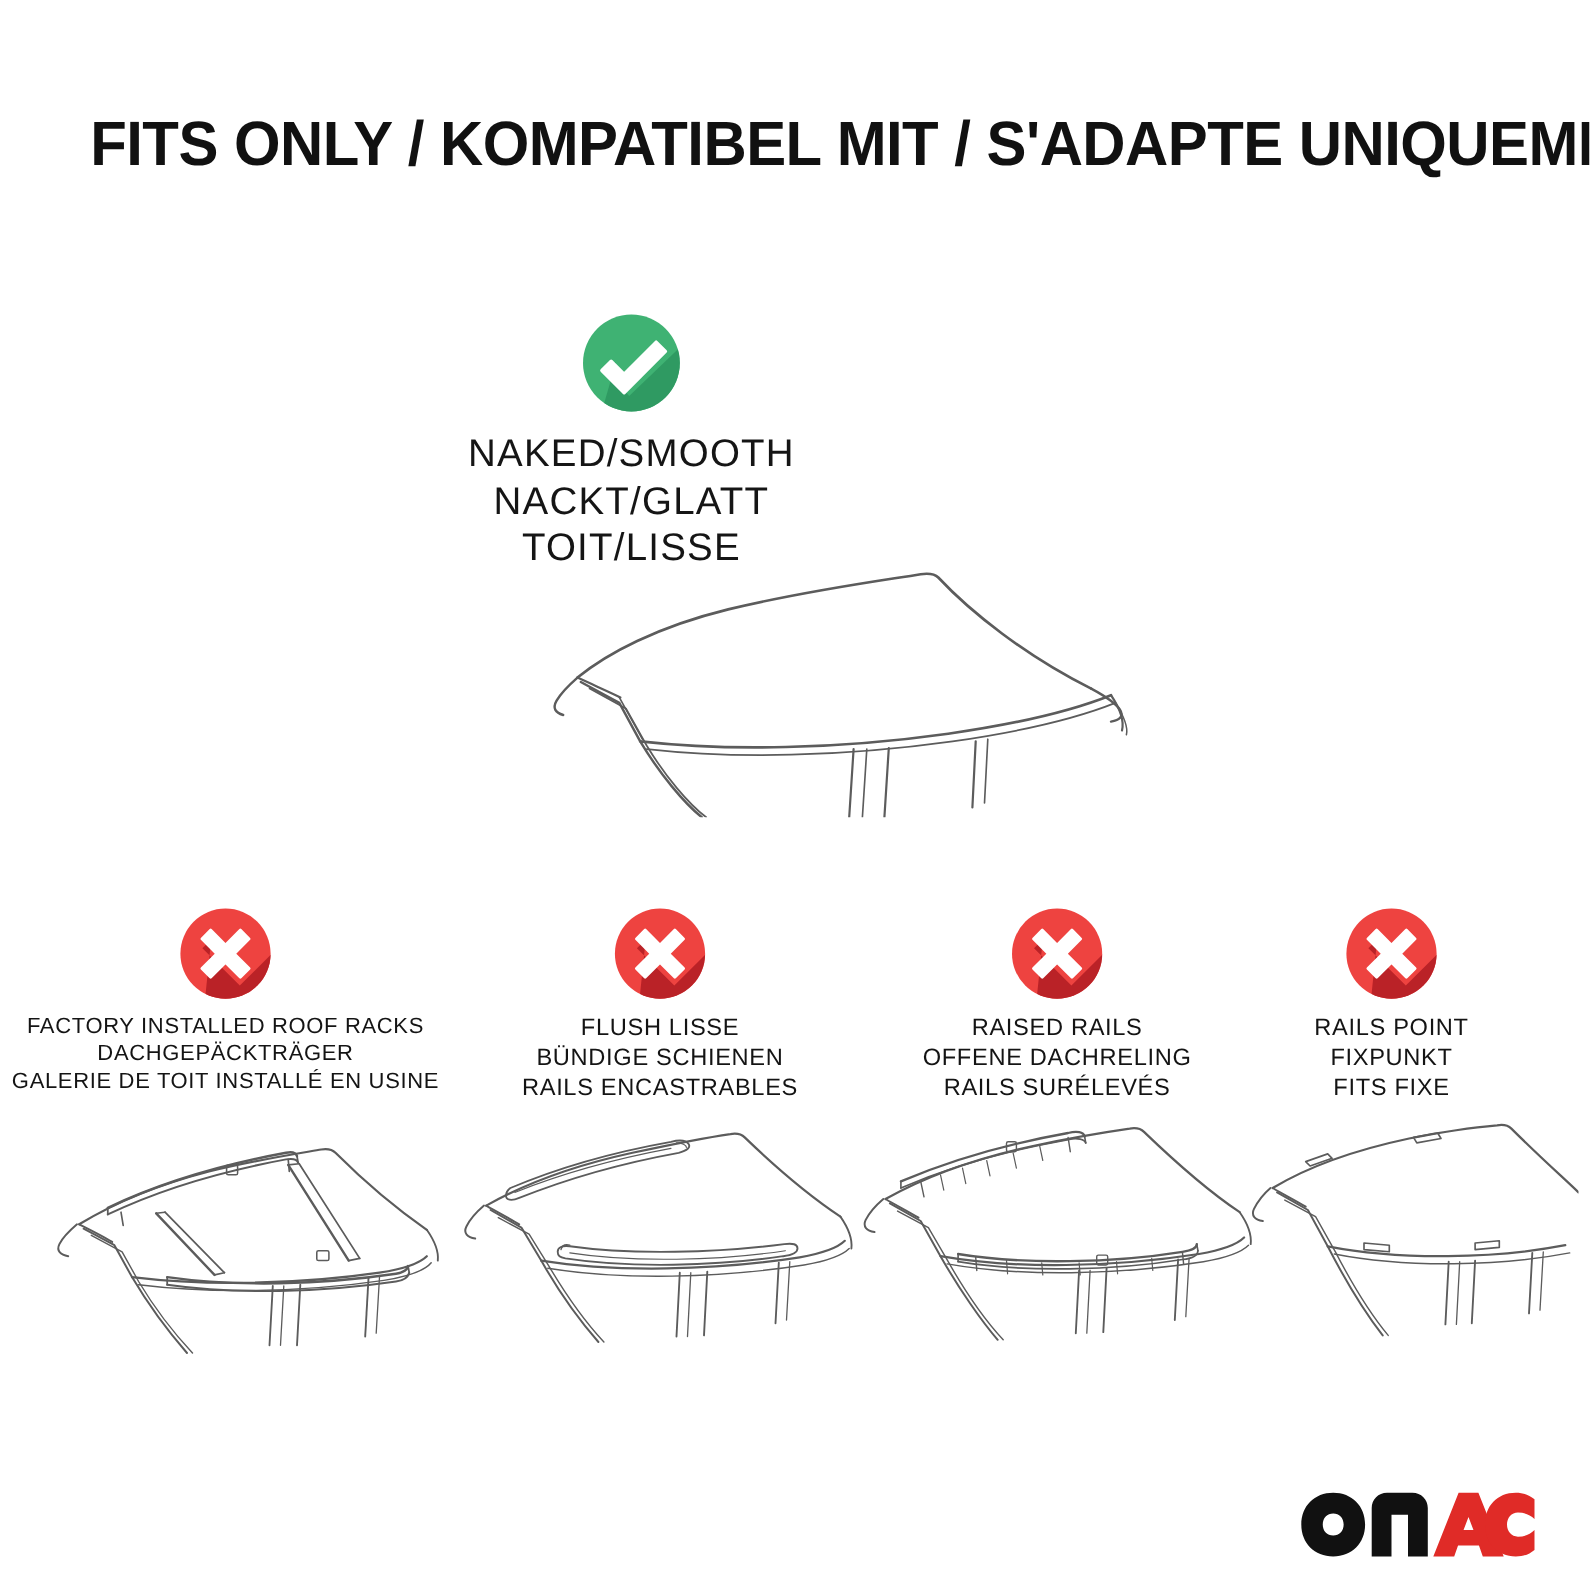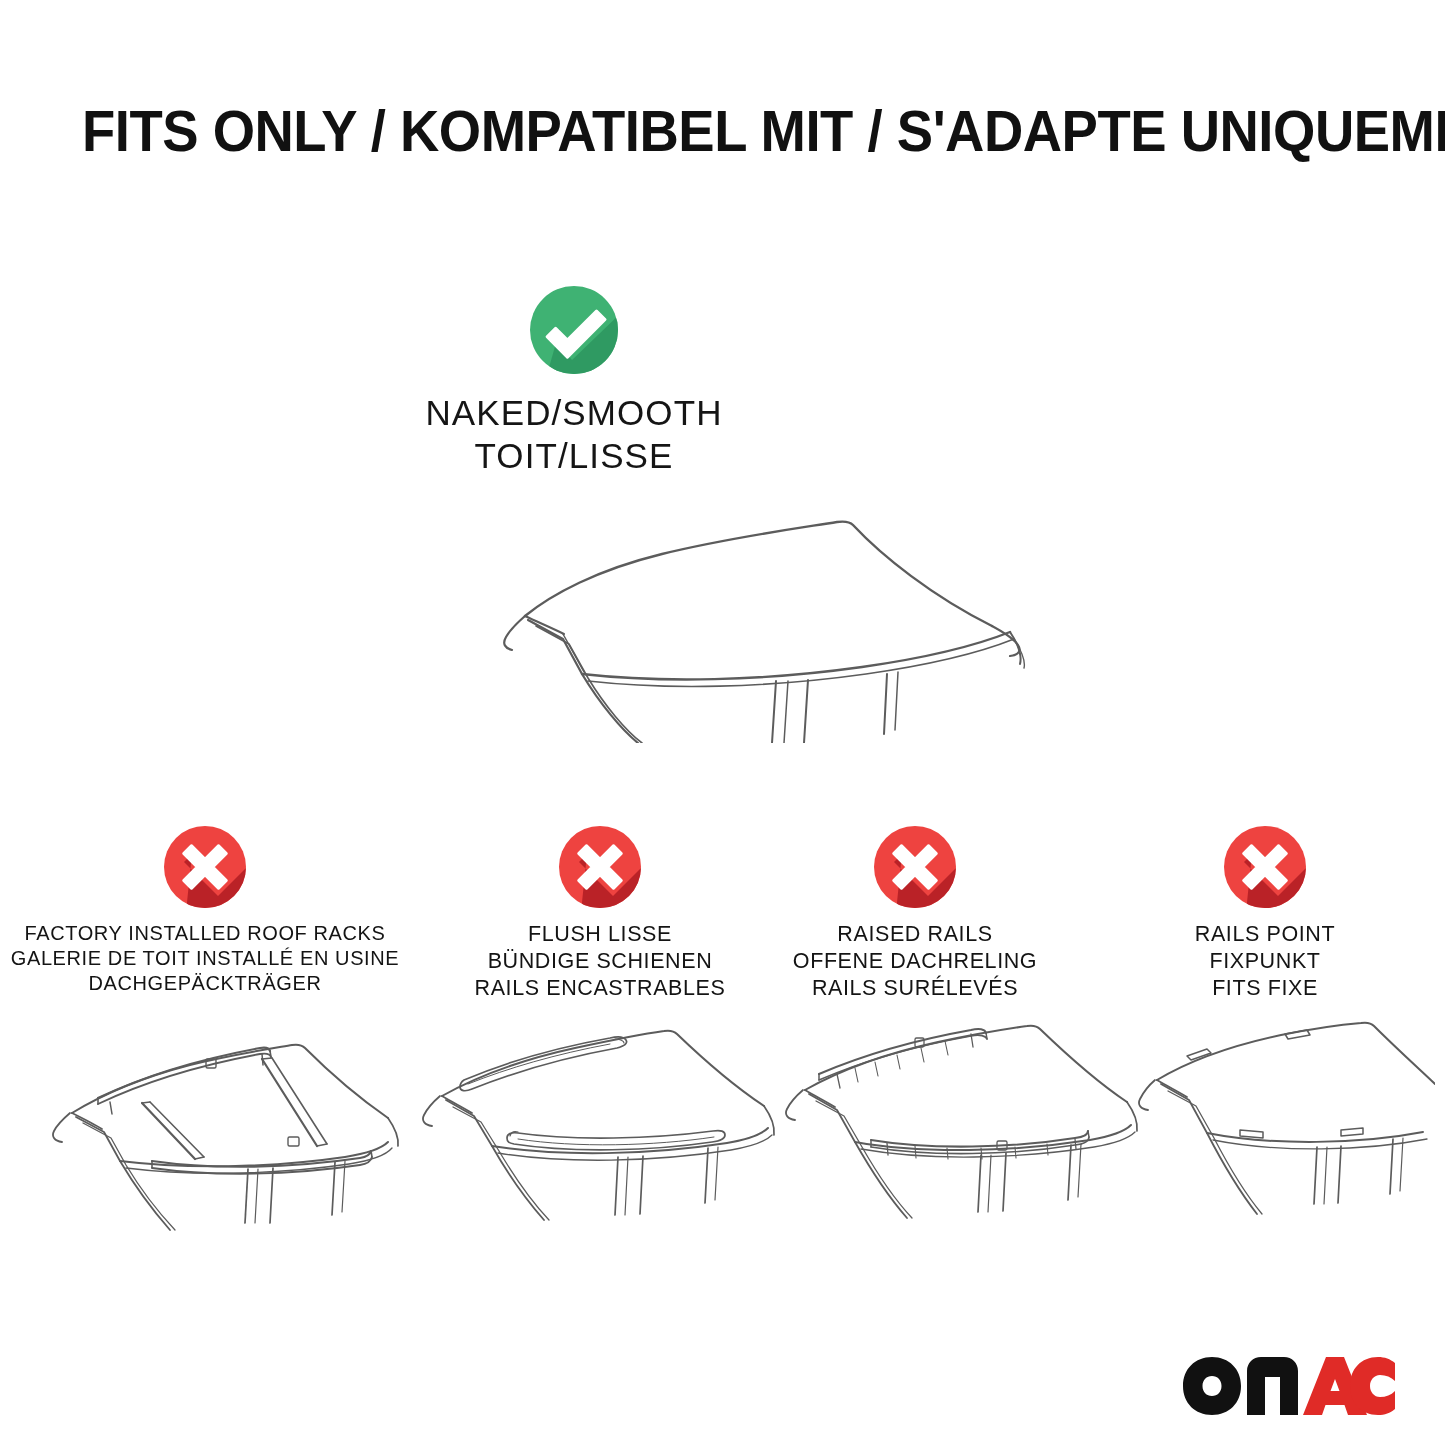--- a/index.html
+++ b/index.html
@@ -136,20 +136,21 @@
         <circle cx="48" cy="48" r="44" fill="#3FB273"></circle>
         <g clip-path="url(#ccirc)">
           <path d="M34 47 L26 55 L46 78 L96 30 L96 96 L20 96 Z" fill="#2E9961" opacity="0.95"></path>
         </g>
         <path d="M70.5 29.0 L41.4 58.1 L29.6 46.3 L21.1 54.8 L41.4 75.1 L79.0 37.5 Z" fill="#ffffff" stroke="#ffffff" stroke-width="3" stroke-linejoin="round"></path>
       </svg>
     </div>
 
     <div class="ok-caption">
       <div>NAKED/SMOOTH</div>
+      <div>NACKT/GLATT</div>
       <div>TOIT/LISSE</div>
     </div>
   </div>
 
   <div class="roof-hero">
     <svg width="620" height="245" viewBox="0 0 620 245">
       <g fill="none" stroke="#5c5c5c" stroke-width="2" stroke-linecap="round" stroke-linejoin="round">
 
         <path d="M93 118 C120 96 165 72 230 56 C300 39 368 30 405 24
                  C412 23 418 24 421 27
@@ -193,22 +194,22 @@
             </defs>
           <circle cx="45" cy="45" r="41" fill="#EE4340"></circle>
           <g clip-path="url(#xc1)">
             <path d="M32 32 L24 40 L58 74 L90 42 L90 90 L26 90 Z" fill="#B52025" opacity="0.92"></path>
           </g>
           <path d="M31.5 23.5 L23.5 31.5 L37 45 L23.5 58.5 L31.5 66.5 L45 53 L58.5 66.5 L66.5 58.5 L53 45 L66.5 31.5 L58.5 23.5 L45 37 Z" fill="#ffffff" stroke="#ffffff" stroke-width="2.5" stroke-linejoin="round"></path>
         </svg>
       </div>
       <div class="no-caption small">
         <div>FACTORY INSTALLED ROOF RACKS</div>
+        <div>DACHGEPÄCKTRÄGER</div>
         <div>GALERIE DE TOIT INSTALLÉ EN USINE</div>
-        <div>DACHGEPÄCKTRÄGER</div>
       </div>
     </div>
 
     <div class="no-cell" style="left:425px; width:350px;">
       <div class="x-badge">
         <svg width="90" height="90" viewBox="0 0 90 90">
           <defs>
               <clipPath id="xc2">
                 <circle cx="45" cy="45" r="41"></circle>
               </clipPath>
@@ -220,21 +221,21 @@
           <path d="M31.5 23.5 L23.5 31.5 L37 45 L23.5 58.5 L31.5 66.5 L45 53 L58.5 66.5 L66.5 58.5 L53 45 L66.5 31.5 L58.5 23.5 L45 37 Z" fill="#ffffff" stroke="#ffffff" stroke-width="2.5" stroke-linejoin="round"></path>
         </svg>
       </div>
       <div class="no-caption">
         <div>FLUSH LISSE</div>
         <div>BÜNDIGE SCHIENEN</div>
         <div>RAILS ENCASTRABLES</div>
       </div>
     </div>
 
-    <div class="no-cell" style="left:740px; width:350px;">
+    <div class="no-cell" style="left:786px; width:350px;">
       <div class="x-badge">
         <svg width="90" height="90" viewBox="0 0 90 90">
           <defs>
               <clipPath id="xc3">
                 <circle cx="45" cy="45" r="41"></circle>
               </clipPath>
             </defs>
           <circle cx="45" cy="45" r="41" fill="#EE4340"></circle>
           <g clip-path="url(#xc3)">
             <path d="M32 32 L24 40 L58 74 L90 42 L90 90 L26 90 Z" fill="#B52025" opacity="0.92"></path>

